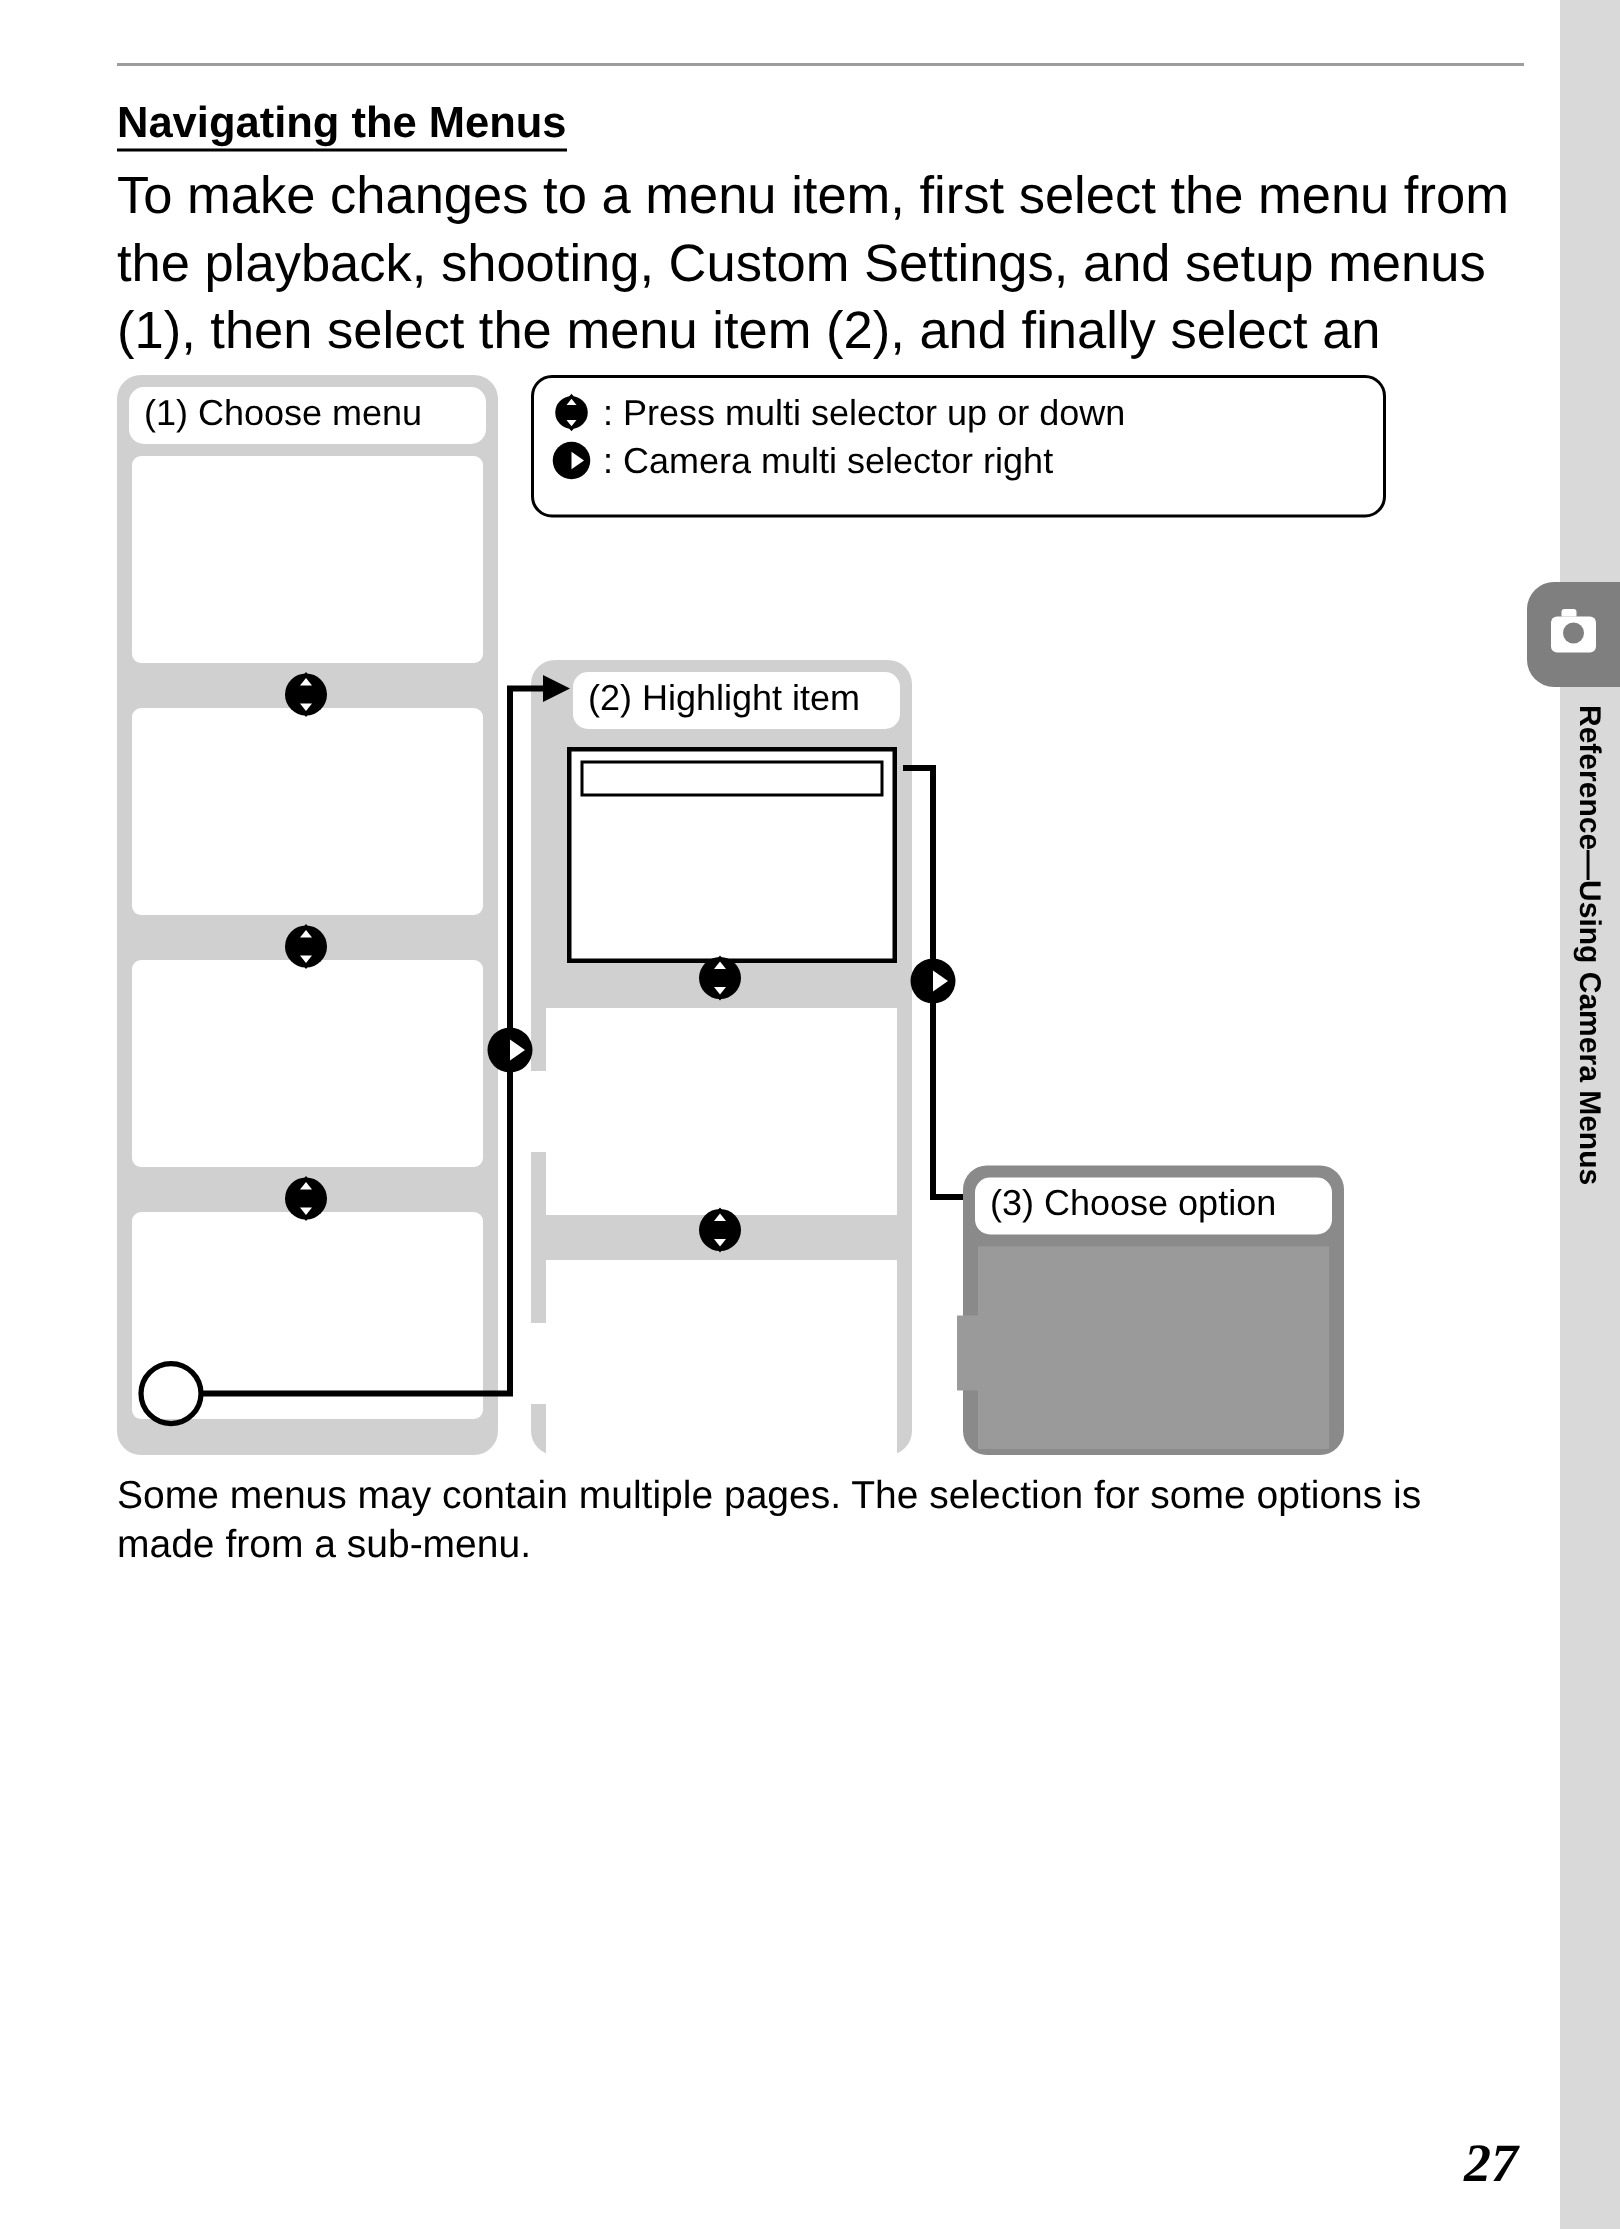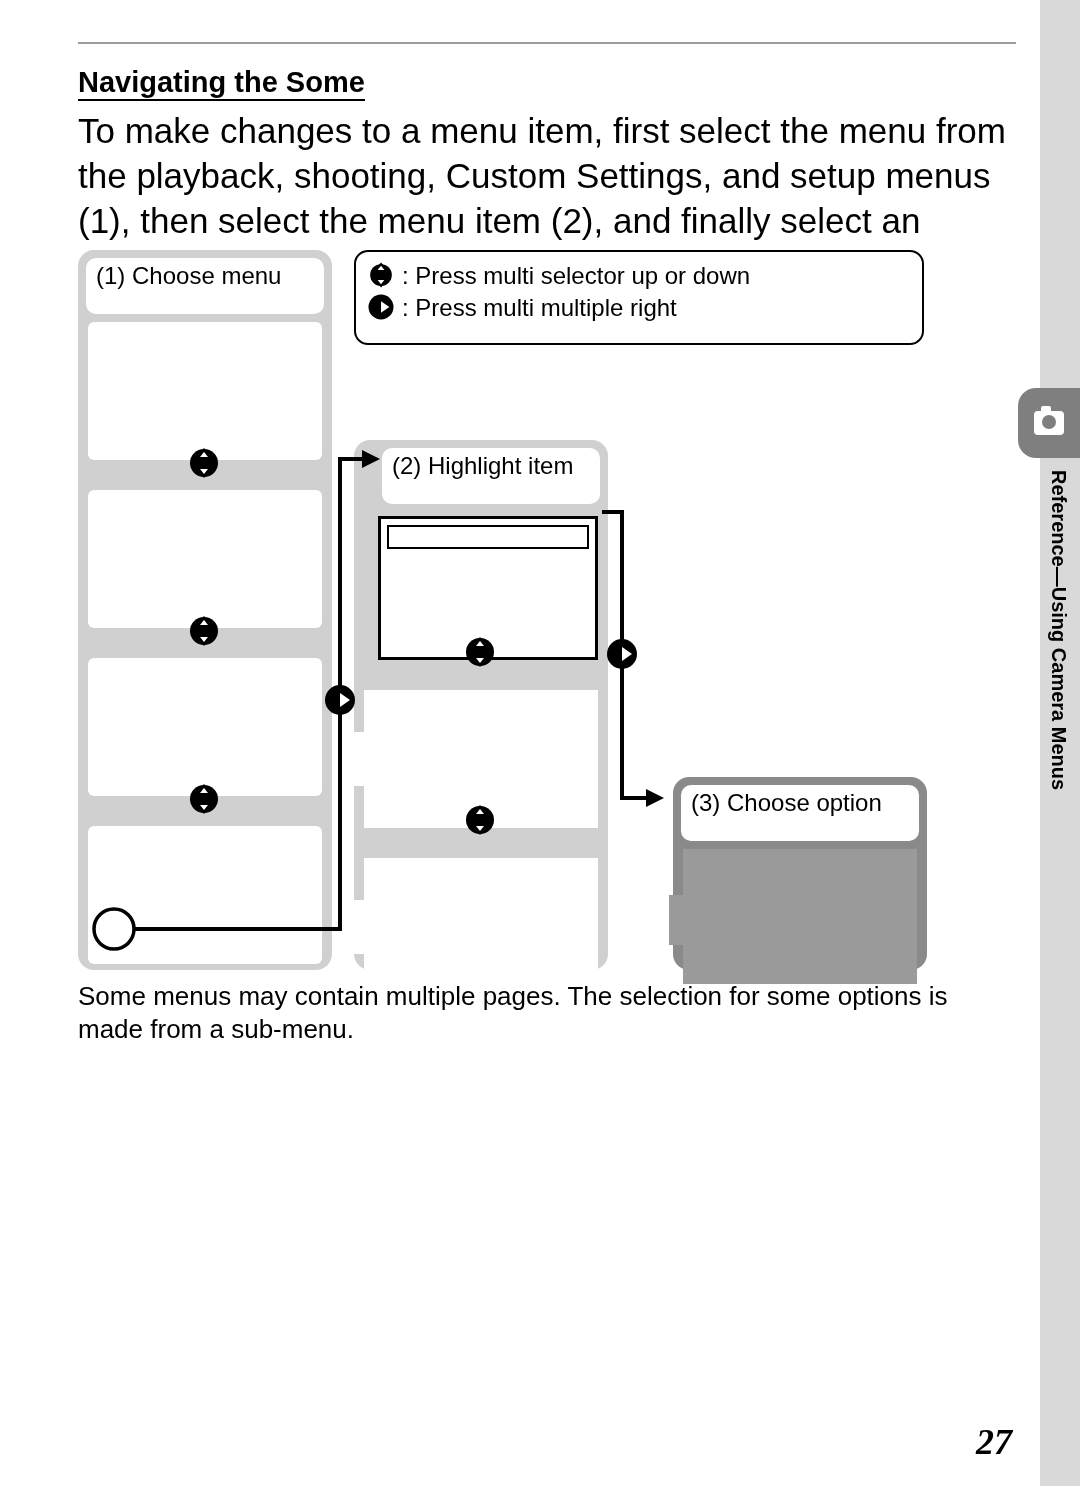--- a/index.html
+++ b/index.html
@@ -5,21 +5,21 @@
   html,body{margin:0;padding:0;background:#fff;font-family:"Helvetica Neue",Arial,sans-serif;color:#000;}
   .page{position:relative;width:1080px;height:1486px;box-sizing:border-box;}
   .side-gray{position:absolute;right:0;top:0;width:40px;height:100%;background:#d9d9d9;}
   .content{position:absolute;left:78px;top:42px;right:64px;}
   .hr{border-top:2px solid #9c9c9c;height:0;margin-bottom:22px;}
   .heading{font-size:29px;font-weight:700;border-bottom:2px solid #000;display:inline-block;padding-bottom:0;margin-bottom:8px;}
   .body-text{font-size:35px;line-height:1.28;}
   .diagram{position:absolute;left:78px;top:250px;width:848px;height:730px;}
   .panel-bg{position:absolute;background:#d0d0d0;border-radius:16px;}
   .panel-bg.dark{background:#8a8a8a;}
-  .panel-caption{background:#fff;border-radius:10px;font-size:24px;padding:4px 10px 24px 10px;text-align:left;margin:8px 8px 0 8px;}
+  .panel-caption{background:#fff;border-radius:10px;font-size:24px;padding:4px 10px 6px 10px;text-align:left;margin:8px 8px 0 8px;}
   .screen-box{background:#fff;border-radius:6px;margin:8px 10px;}
   .legend-box{position:absolute;left:276px;top:0;width:570px;height:95px;border:2px solid #000;border-radius:14px;background:#fff;box-sizing:border-box;padding:6px 10px;}
   .legend-row{display:flex;align-items:flex-end;font-size:24px;margin:2px 0;}
   .selector-icon{width:30px;height:30px;margin-right:6px;}
   .updown{position:absolute;width:36px;height:36px;}
   .footer-text{position:absolute;left:78px;top:980px;right:64px;font-size:26px;line-height:1.25;}
   .page-num{position:absolute;right:68px;bottom:23px;font-style:italic;font-weight:700;font-family:Georgia,serif;font-size:36px;}
   
   .tab{position:absolute;right:0;top:388px;width:62px;height:70px;background:#7f7f7f;border-top-left-radius:18px;border-bottom-left-radius:18px;display:flex;align-items:center;justify-content:center;}
   .camera-pic{width:30px;height:24px;background:#fff;border-radius:4px;position:relative;}
@@ -28,21 +28,21 @@
   .side-label{position:absolute;right:10px;top:470px;width:20px;font-size:20px;font-weight:700;writing-mode:vertical-rl;text-orientation:mixed;letter-spacing:0;}
 </style>
 </head>
 <body>
 
 <div class="page">
   <div class="side-gray"></div>
 
   <div class="content">
     <div class="hr"></div>
-    <div class="heading">Navigating the Some</div>
+    <div class="heading">Navigating the Menus</div>
     <div class="body-text">To make changes to a menu item, first select the menu from the playback, shooting, Custom Settings, and setup menus (1), then select the menu item (2), and finally select an option (3).</div>
   </div>
 
   <div class="diagram">
 
     <div class="panel-bg" style="left:0;top:0;width:254px;height:720px;">
       <div class="panel-caption">(1) Choose menu</div>
       <div class="screen-box" style="height:138px;"></div>
       <div class="screen-box" style="height:138px;margin-top:30px;"></div>
       <div class="screen-box" style="height:138px;margin-top:30px;"></div>
@@ -83,21 +83,21 @@
             <polygon points="18,7 22,12 14,12" fill="#fff"></polygon>
             <polygon points="18,29 22,24 14,24" fill="#fff"></polygon>
           </svg>
         <span>: Press multi selector up or down</span>
       </div>
       <div class="legend-row">
         <svg class="selector-icon" viewBox="0 0 36 36">
             <circle cx="18" cy="18" r="15" fill="#000"></circle>
             <polygon points="18,11 28,18 18,25" fill="#fff"></polygon>
           </svg>
-        <span>: Press multi multiple right</span>
+        <span>: Camera multi selector right</span>
       </div>
     </div>
 
     <div class="panel-bg" style="left:276px;top:190px;width:254px;height:530px;">
       <div class="panel-caption" style="margin:8px 8px 12px 28px;">(2) Highlight item</div>
       <div style="margin:8px 10px 0 24px;height:138px;border:3px solid #000;background:#fff;position:relative;">
         <div style="position:absolute;top:6px;left:6px;right:6px;height:20px;border:2px solid #000;"></div>
       </div>
       <div style="margin:30px 10px 0 10px;height:138px;background:#fff;position:relative;">
         <div style="position:absolute;left:-14px;top:42px;width:14px;height:54px;background:#fff;"></div>
@@ -129,21 +129,21 @@
       <path d="M 262 438 L 262 209 L 294 209" fill="none" stroke="#000" stroke-width="4"></path>
       <polygon points="284,200 302,209 284,218" fill="#000"></polygon>
 
       <path d="M 524 262 L 544 262 L 544 392" fill="none" stroke="#000" stroke-width="4"></path>
       <circle cx="544" cy="404" r="15" fill="#000"></circle>
         <polygon points="544,397 554,404 544,411" fill="#fff"></polygon>
       <path d="M 544 416 L 544 548 L 578 548" fill="none" stroke="#000" stroke-width="4"></path>
       <polygon points="568,539 586,548 568,557" fill="#000"></polygon>
     </svg>
 
-    <div class="panel-bg dark" style="left:595px;top:527px;width:254px;height:193px;">
+    <div class="panel-bg dark" style="left:564px;top:527px;width:254px;height:193px;">
       <div class="panel-caption">(3) Choose option</div>
       <div style="margin:8px 10px 0 10px;height:135px;background:#9a9a9a;position:relative;">
         <div style="position:absolute;left:-14px;top:46px;width:14px;height:50px;background:#9a9a9a;"></div>
       </div>
     </div>
 
   </div>
 
   <div class="footer-text">Some menus may contain multiple pages.  The selection for some options is made from a sub-menu.</div>
 

